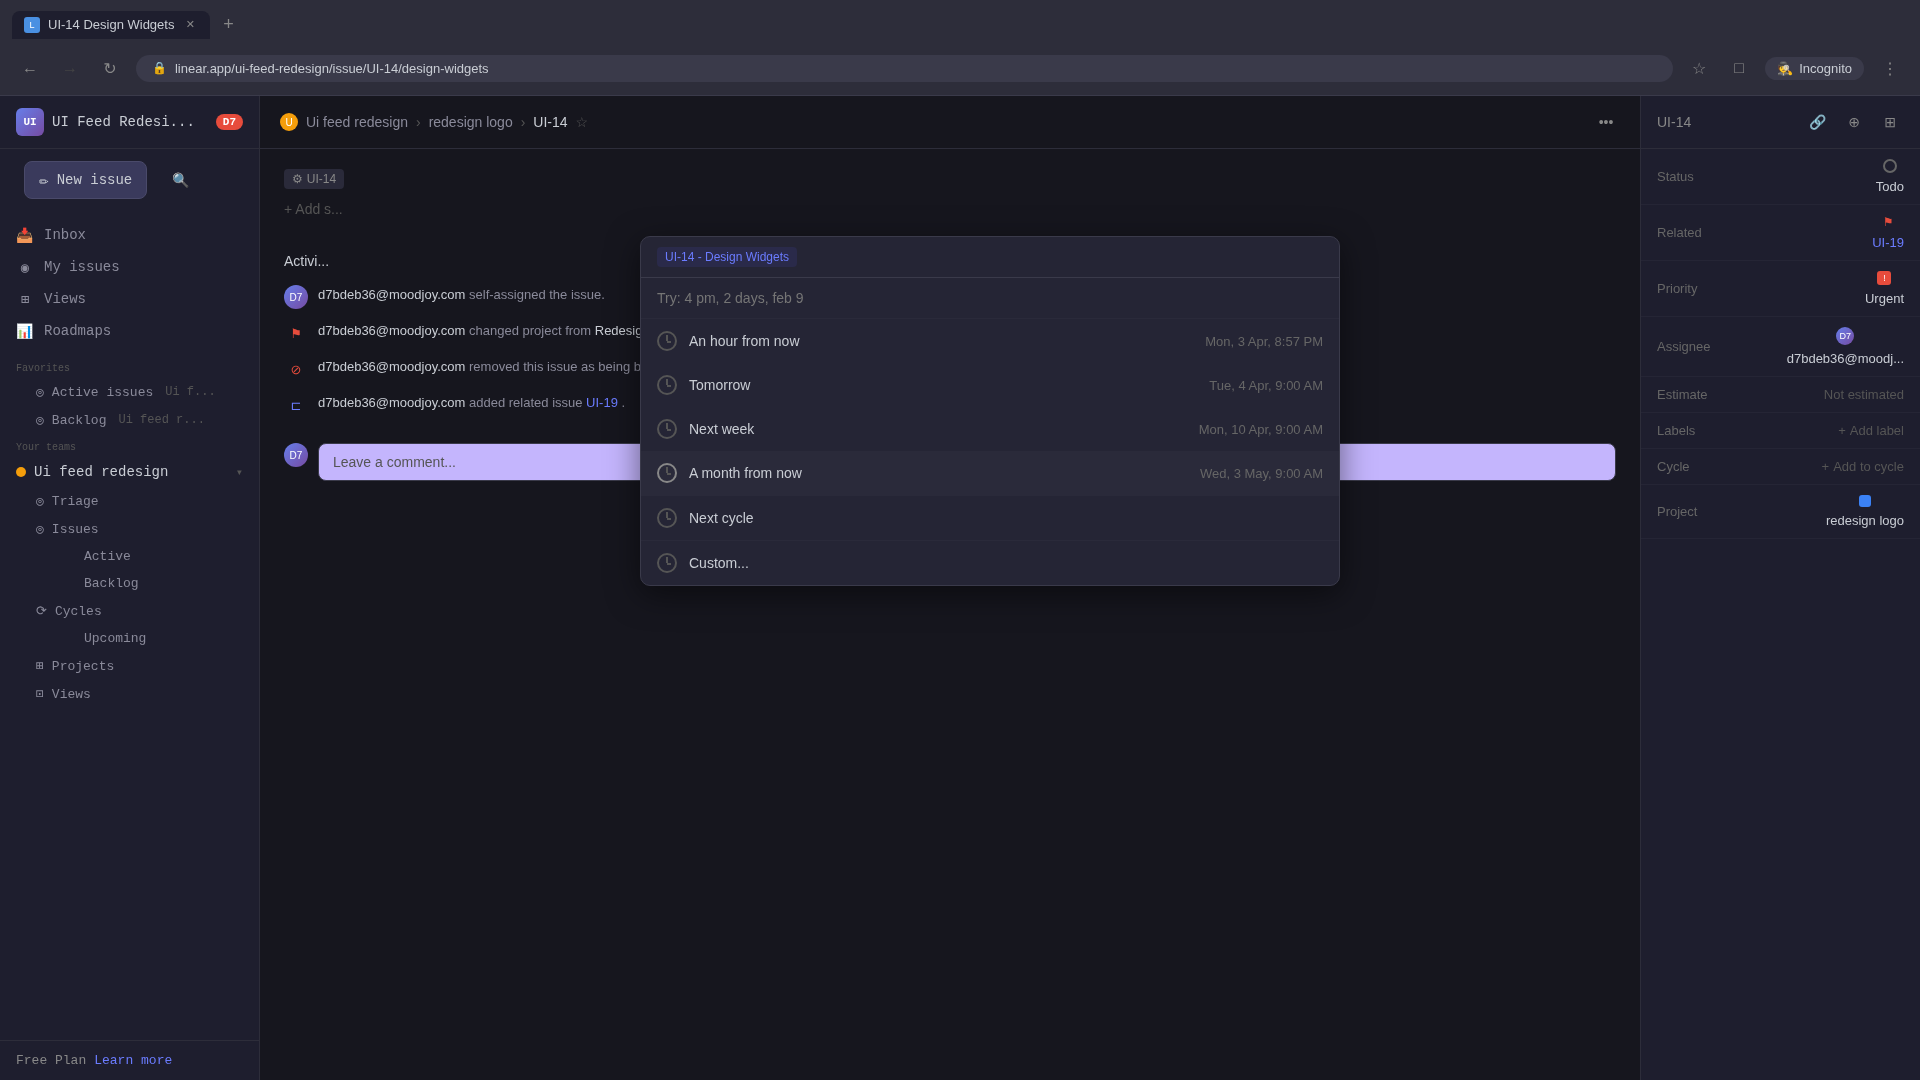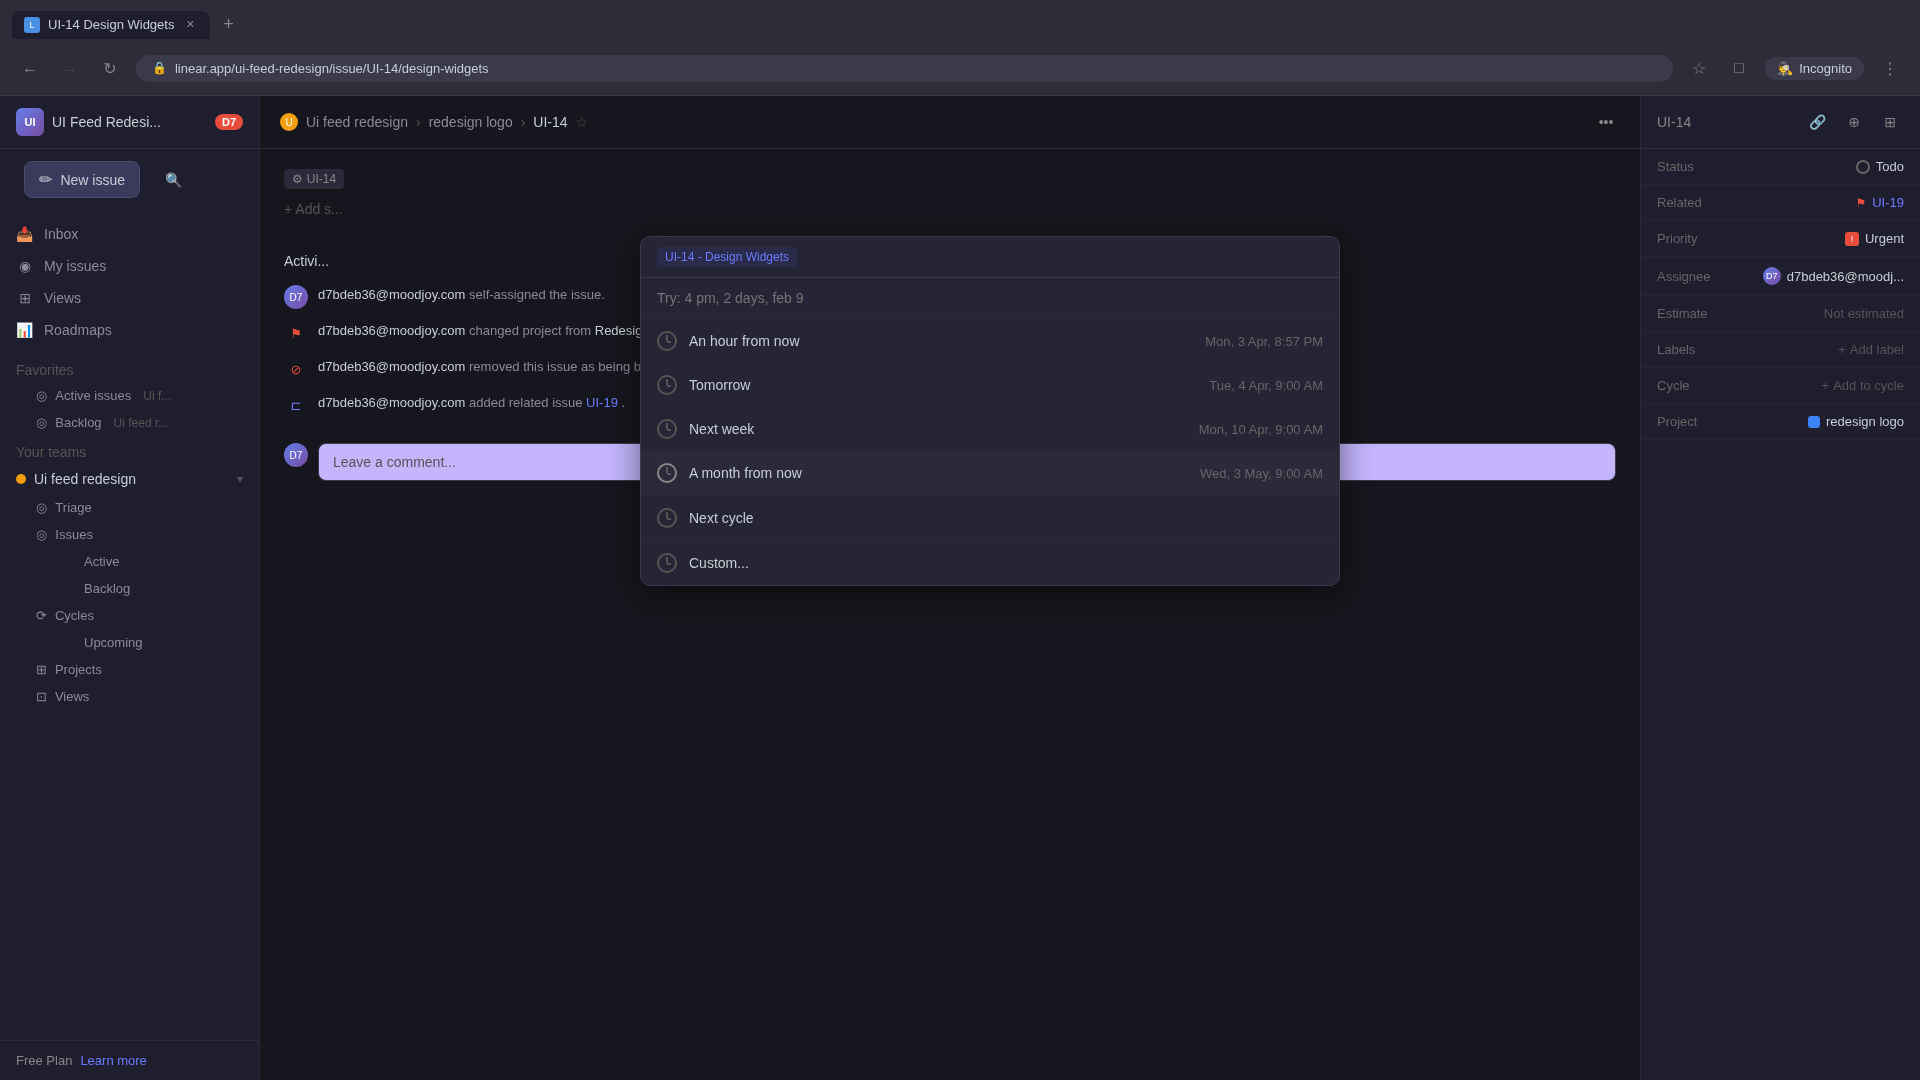--- a/index.html
+++ b/index.html
@@ -109,20 +109,21 @@
     }
 
     
     .sidebar {
       width: 260px;
       background: #1e1e2e;
       border-right: 1px solid #2d2d3a;
       display: flex;
       flex-direction: column;
       flex-shrink: 0;
+      font-family: Liberation Mono, monospace;
     }
     .sidebar-header {
       padding: 12px 16px;
       display: flex;
       align-items: center;
       justify-content: space-between;
       border-bottom: 1px solid #2d2d3a;
     }
     .workspace-name {
       display: flex;
@@ -177,21 +178,21 @@
       gap: 10px;
       padding: 7px 16px;
       font-size: 14px;
       color: #8a8a9a;
       cursor: pointer;
     }
     .nav-item-icon { width: 18px; height: 18px; display: flex; align-items: center; justify-content: center; font-size: 14px; }
     
     .sidebar-section-title {
       padding: 8px 16px 4px;
-      font-size: 14px;
+      font-size: 10px;
       color: #555;
       text-transform: none;
       font-weight: 500;
     }
     .sidebar-team {
       display: flex;
       align-items: center;
       gap: 8px;
       padding: 7px 16px;
       font-size: 14px;
@@ -387,20 +388,21 @@
     .panel-label {
       font-size: 13px;
       color: #666;
     }
     .panel-value {
       display: flex;
       align-items: center;
       gap: 6px;
       font-size: 13px;
       color: #c9cdd4;
+      flex-direction: column;
     }
     .status-circle {
       width: 14px; height: 14px;
       border: 2px solid #666;
       border-radius: 50%;
     }
     .priority-icon {
       width: 14px; height: 14px;
       background: #e74c3c;
       border-radius: 3px;

